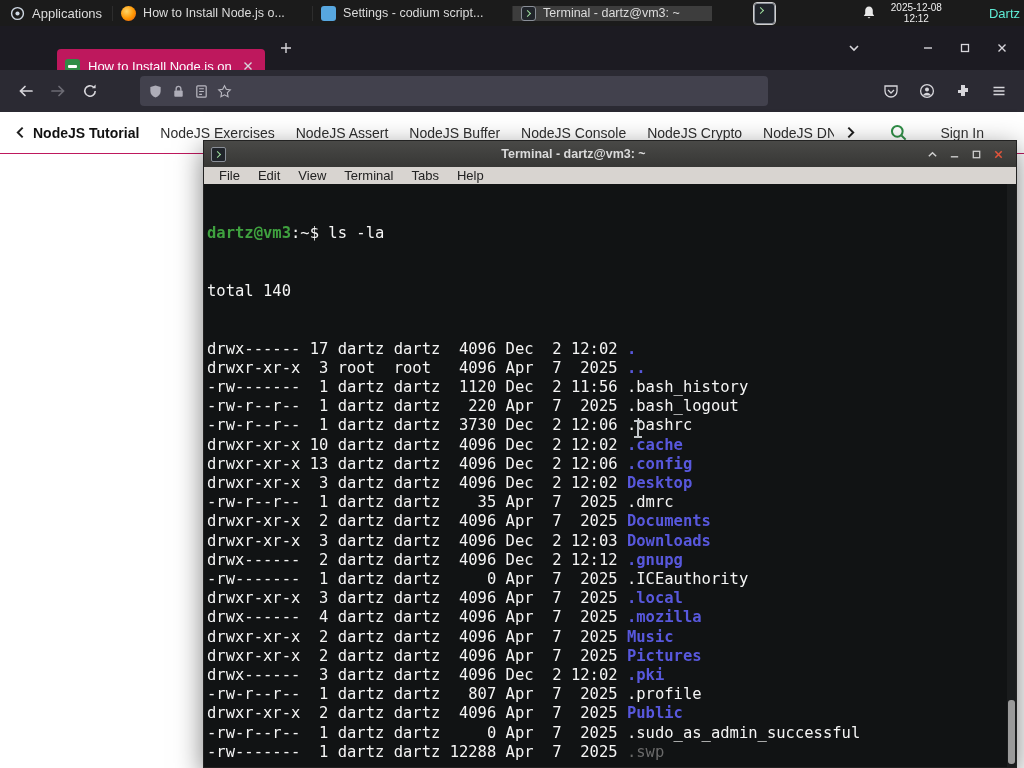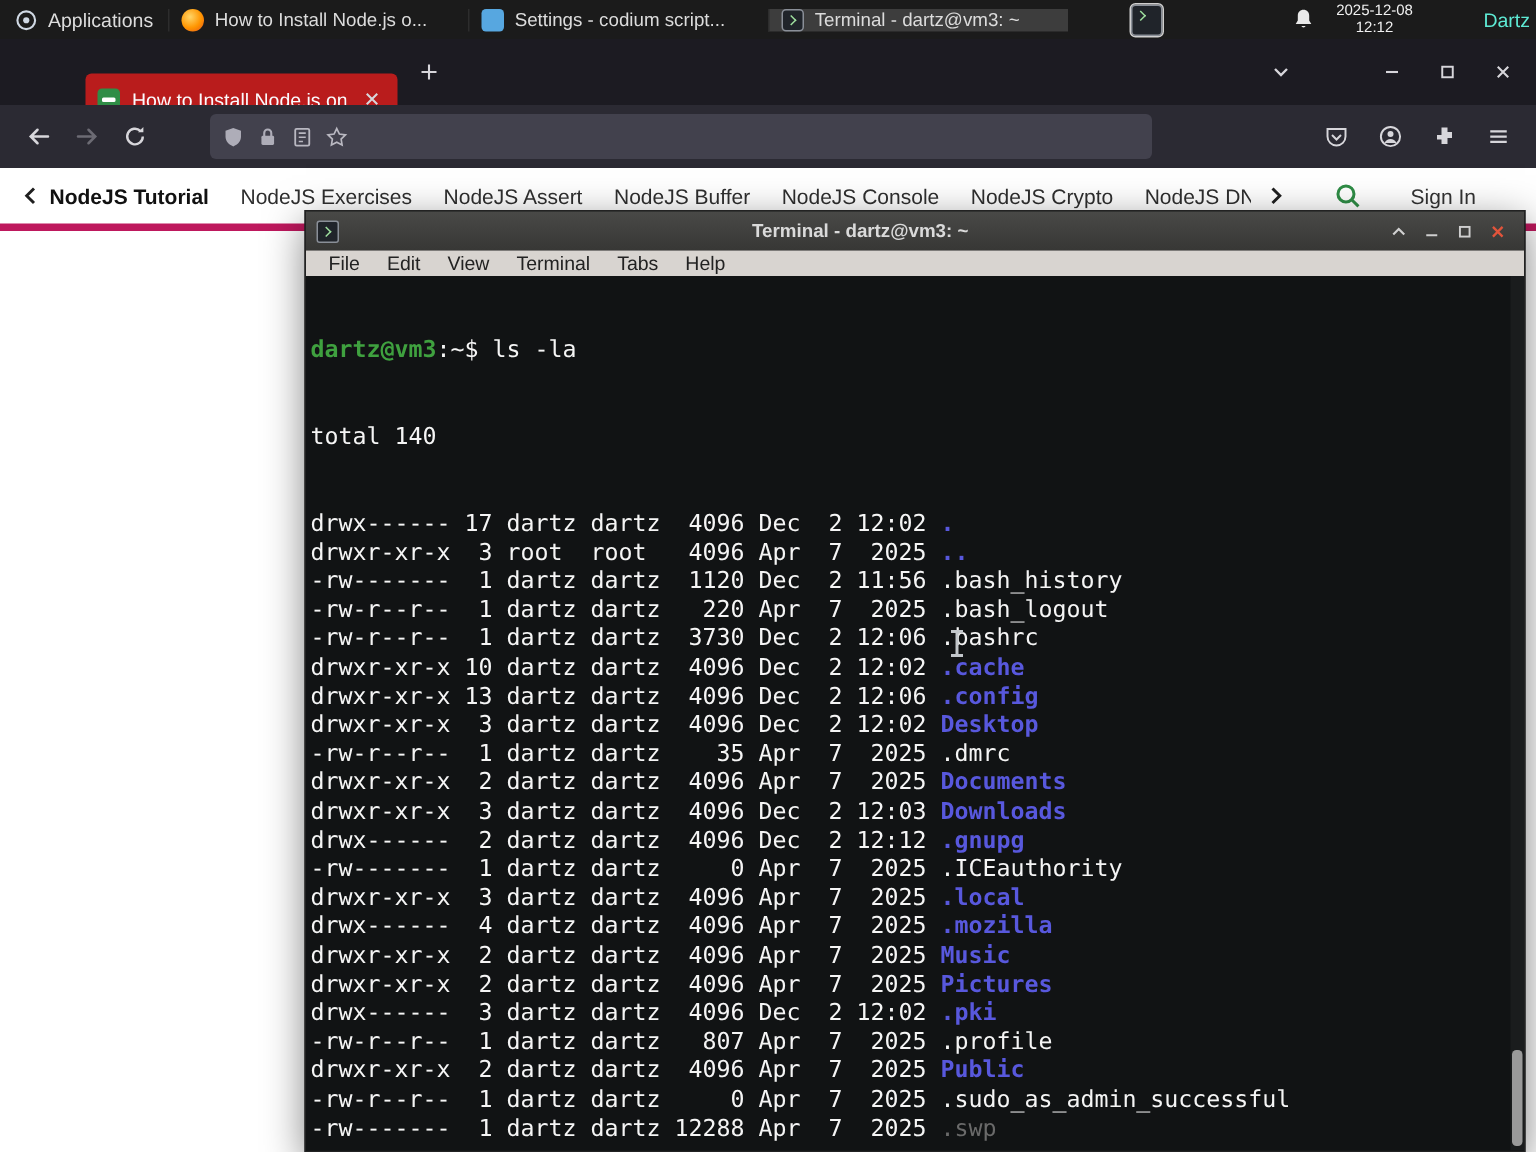--- a/index.html
+++ b/index.html
@@ -24,21 +24,21 @@
       border-right:1.5px solid #9fe09f; border-bottom:1.5px solid #9fe09f; transform:rotate(-45deg); }
   .tray { margin-left:auto; display:flex; align-items:center; padding-right:4px; }
   .tray-term { width:21px; height:21px; border-radius:3px; margin-right:86px; outline:1px solid #cfcfcf; }
   .bell { width:16px; height:16px; margin-right:14px; color:#e8e8e8; }
   .clock { text-align:center; font-size:10px; line-height:11.5px; color:#f0f0f0; margin-right:28px; white-space:nowrap; }
   .panel-user { font-size:13px; color:#5eead4; white-space:nowrap;margin-left:19px; }
 
   
   .tabbar { position:absolute; top:26px; left:0; right:0; height:44px; background:#1c1b22;
             display:flex; align-items:center; z-index:10; }
-  .tab { margin-left:57px; width:208px; height:34px; background:#b91c1c; border-radius:4px;
+  .tab { margin-left:57px; width:208px; height:34px; background:#be185d; border-radius:4px;
          display:flex; align-items:center; gap:8px; padding:0 8px; color:#fbfbfe; font-size:13px;margin-top:36px; }
   .favicon { width:15px; height:15px; border-radius:3px; background:#2f8d46; flex:none; position:relative; }
   .favicon::after { content:""; position:absolute; left:3px; top:6px; right:3px; height:3px; background:#fff; border-radius:1px; }
   .tab-label { flex:1; white-space:nowrap; overflow:hidden; }
   .icon-btn { display:flex; align-items:center; justify-content:center; color:#d7d6db; background:none; border:none; }
   .tab-close { width:18px; height:18px; }
   .newtab { width:26px; height:26px; margin-left:8px; }
   .tab-right { margin-left:auto; display:flex; align-items:center; }
   .alltabs { width:26px; height:26px; margin-right:46px; }
   .winctl { width:30px; height:26px; margin-right:7px; }
@@ -55,21 +55,21 @@
   .urlbar svg { width:15px; height:15px; }
   .shield, .lock { color:#aeadb8; flex:none; display:flex; }
   .url-text { flex:1; font-size:13px; color:#c3c2c9; white-space:nowrap; overflow:hidden; }
   .reader, .star { color:#b9b8c1; flex:none; display:flex; }
   .right-icons { margin-left:auto; display:flex; align-items:center; gap:6px; }
   .right-icons .icon-btn { width:30px; height:30px; }
   .right-icons svg { width:16px; height:16px; }
 
   
   .sitenav { position:absolute; top:112px; left:0; right:0; height:42px; background:#fff;
-             border-bottom:5px solid #be185d; display:flex; align-items:center; padding:0 14px;
+             border-bottom:1px solid #be185d; display:flex; align-items:center; padding:0 14px;
              font-size:14px; color:#2f2f2f; z-index:5; }
   .sn-chev { color:#1f1f1f; flex:none; display:flex; }
   .sn-chev svg { width:13px; height:13px; }
   .sn-items { display:flex; align-items:center; gap:21px; overflow:hidden; white-space:nowrap; flex:1; margin-left:6px; }
   .sn-item { flex:none; }
   .sn-item.bold { font-weight:700; color:#111; }
   .sn-right { display:flex; align-items:center; gap:32px; padding-left:10px; padding-right:26px; }
   .sn-search { color:#2f8d46; display:flex; }
   .sn-search svg { width:19px; height:19px; }
   .sn-signin { color:#333333; }

